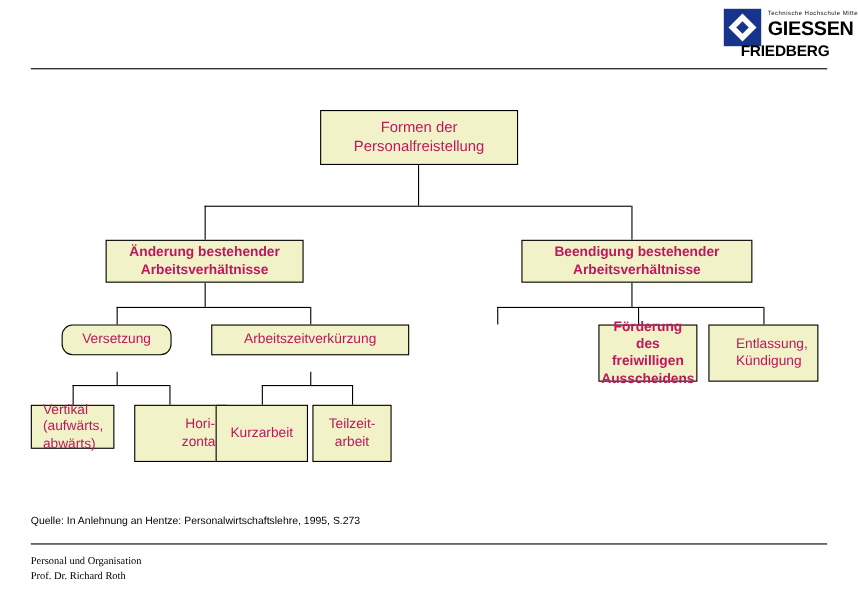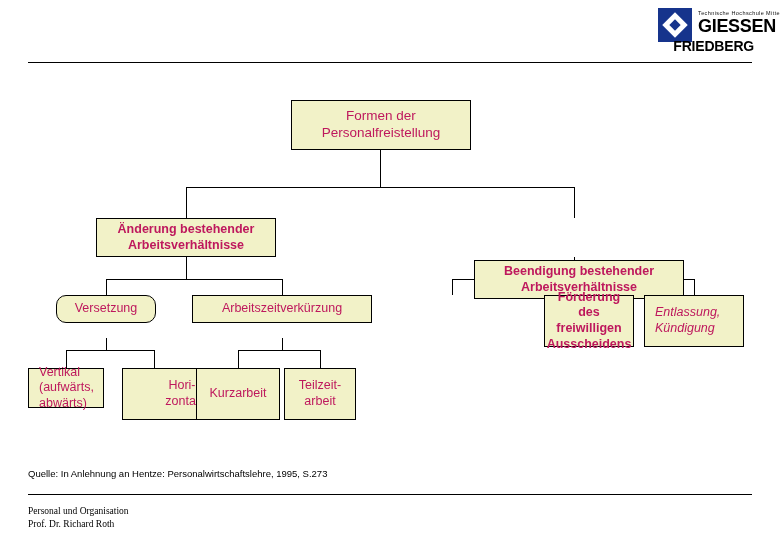--- a/index.html
+++ b/index.html
@@ -220,21 +220,21 @@
       <span>Personalfreistellung</span>
     </div>
   </div>
 
   <div class="box bold" style="left:96px; top:218px; width:180px; height:39px;">
     <div>
       <span>Änderung bestehender</span>
       <span>Arbeitsverhältnisse</span>
     </div>
   </div>
-  <div class="box bold" style="left:474px; top:218px; width:210px; height:39px;margin-top:42px;">
+  <div class="box bold" style="left:474px; top:218px; width:210px; height:39px;">
     <div>
       <span>Beendigung bestehender</span>
       <span>Arbeitsverhältnisse</span>
     </div>
   </div>
 
   <div class="box" style="left:56px; top:295px; width:100px; height:28px;border-radius:10px;">
     <div>
       <span>Versetzung</span>
     </div>
@@ -245,21 +245,21 @@
     </div>
   </div>
   <div class="box bold" style="left:544px; top:295px; width:90px; height:52px;">
     <div>
       <span>Förderung des</span>
       <span>freiwilligen</span>
       <span>Ausscheidens</span>
     </div>
   </div>
   <div class="box" style="left:644px; top:295px; width:100px; height:52px; justify-content:flex-start; text-align:left;">
-    <div style="padding-left:6px;font-style:italic;">
+    <div style="padding-left:20px;">
       <span>Entlassung,</span>
       <span>Kündigung</span>
     </div>
   </div>
 
   <div class="box" style="left:28px; top:368px; width:76px; height:40px; justify-content:flex-start; text-align:left;">
     <div style="padding-left:6px;">
       <span>Vertikal</span>
       <span>(aufwärts,</span>
       <span>abwärts)</span>

